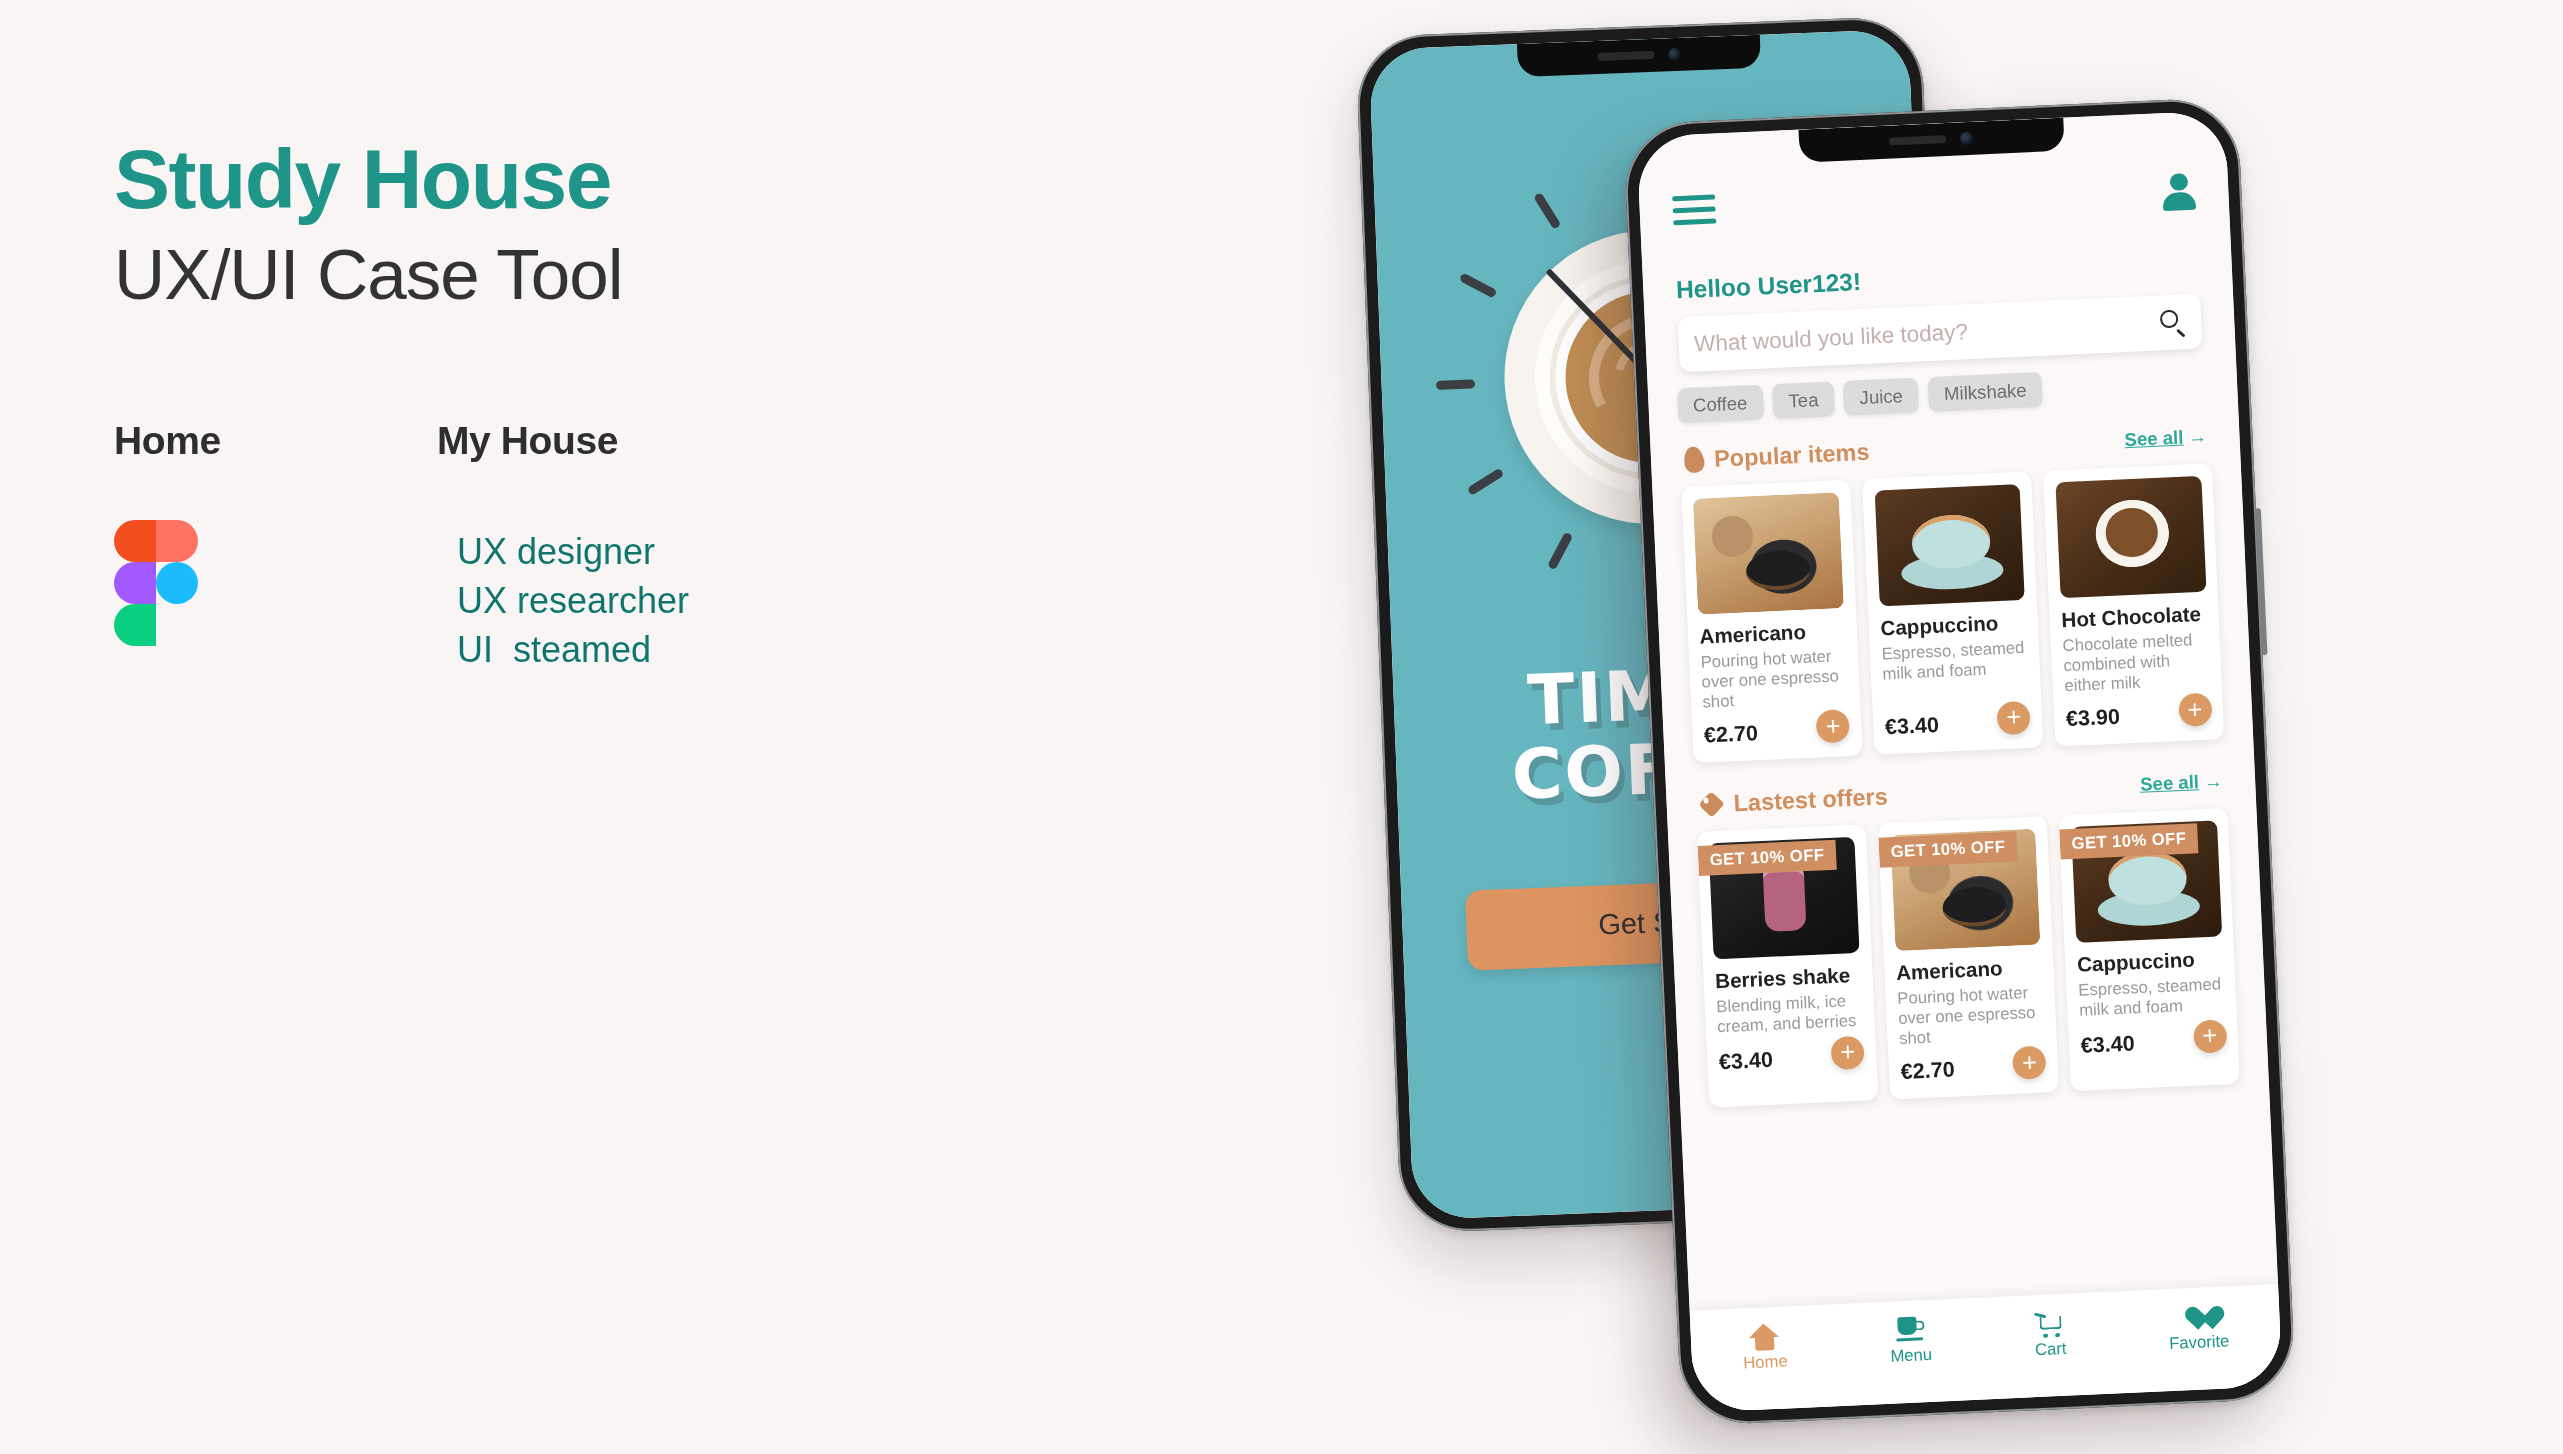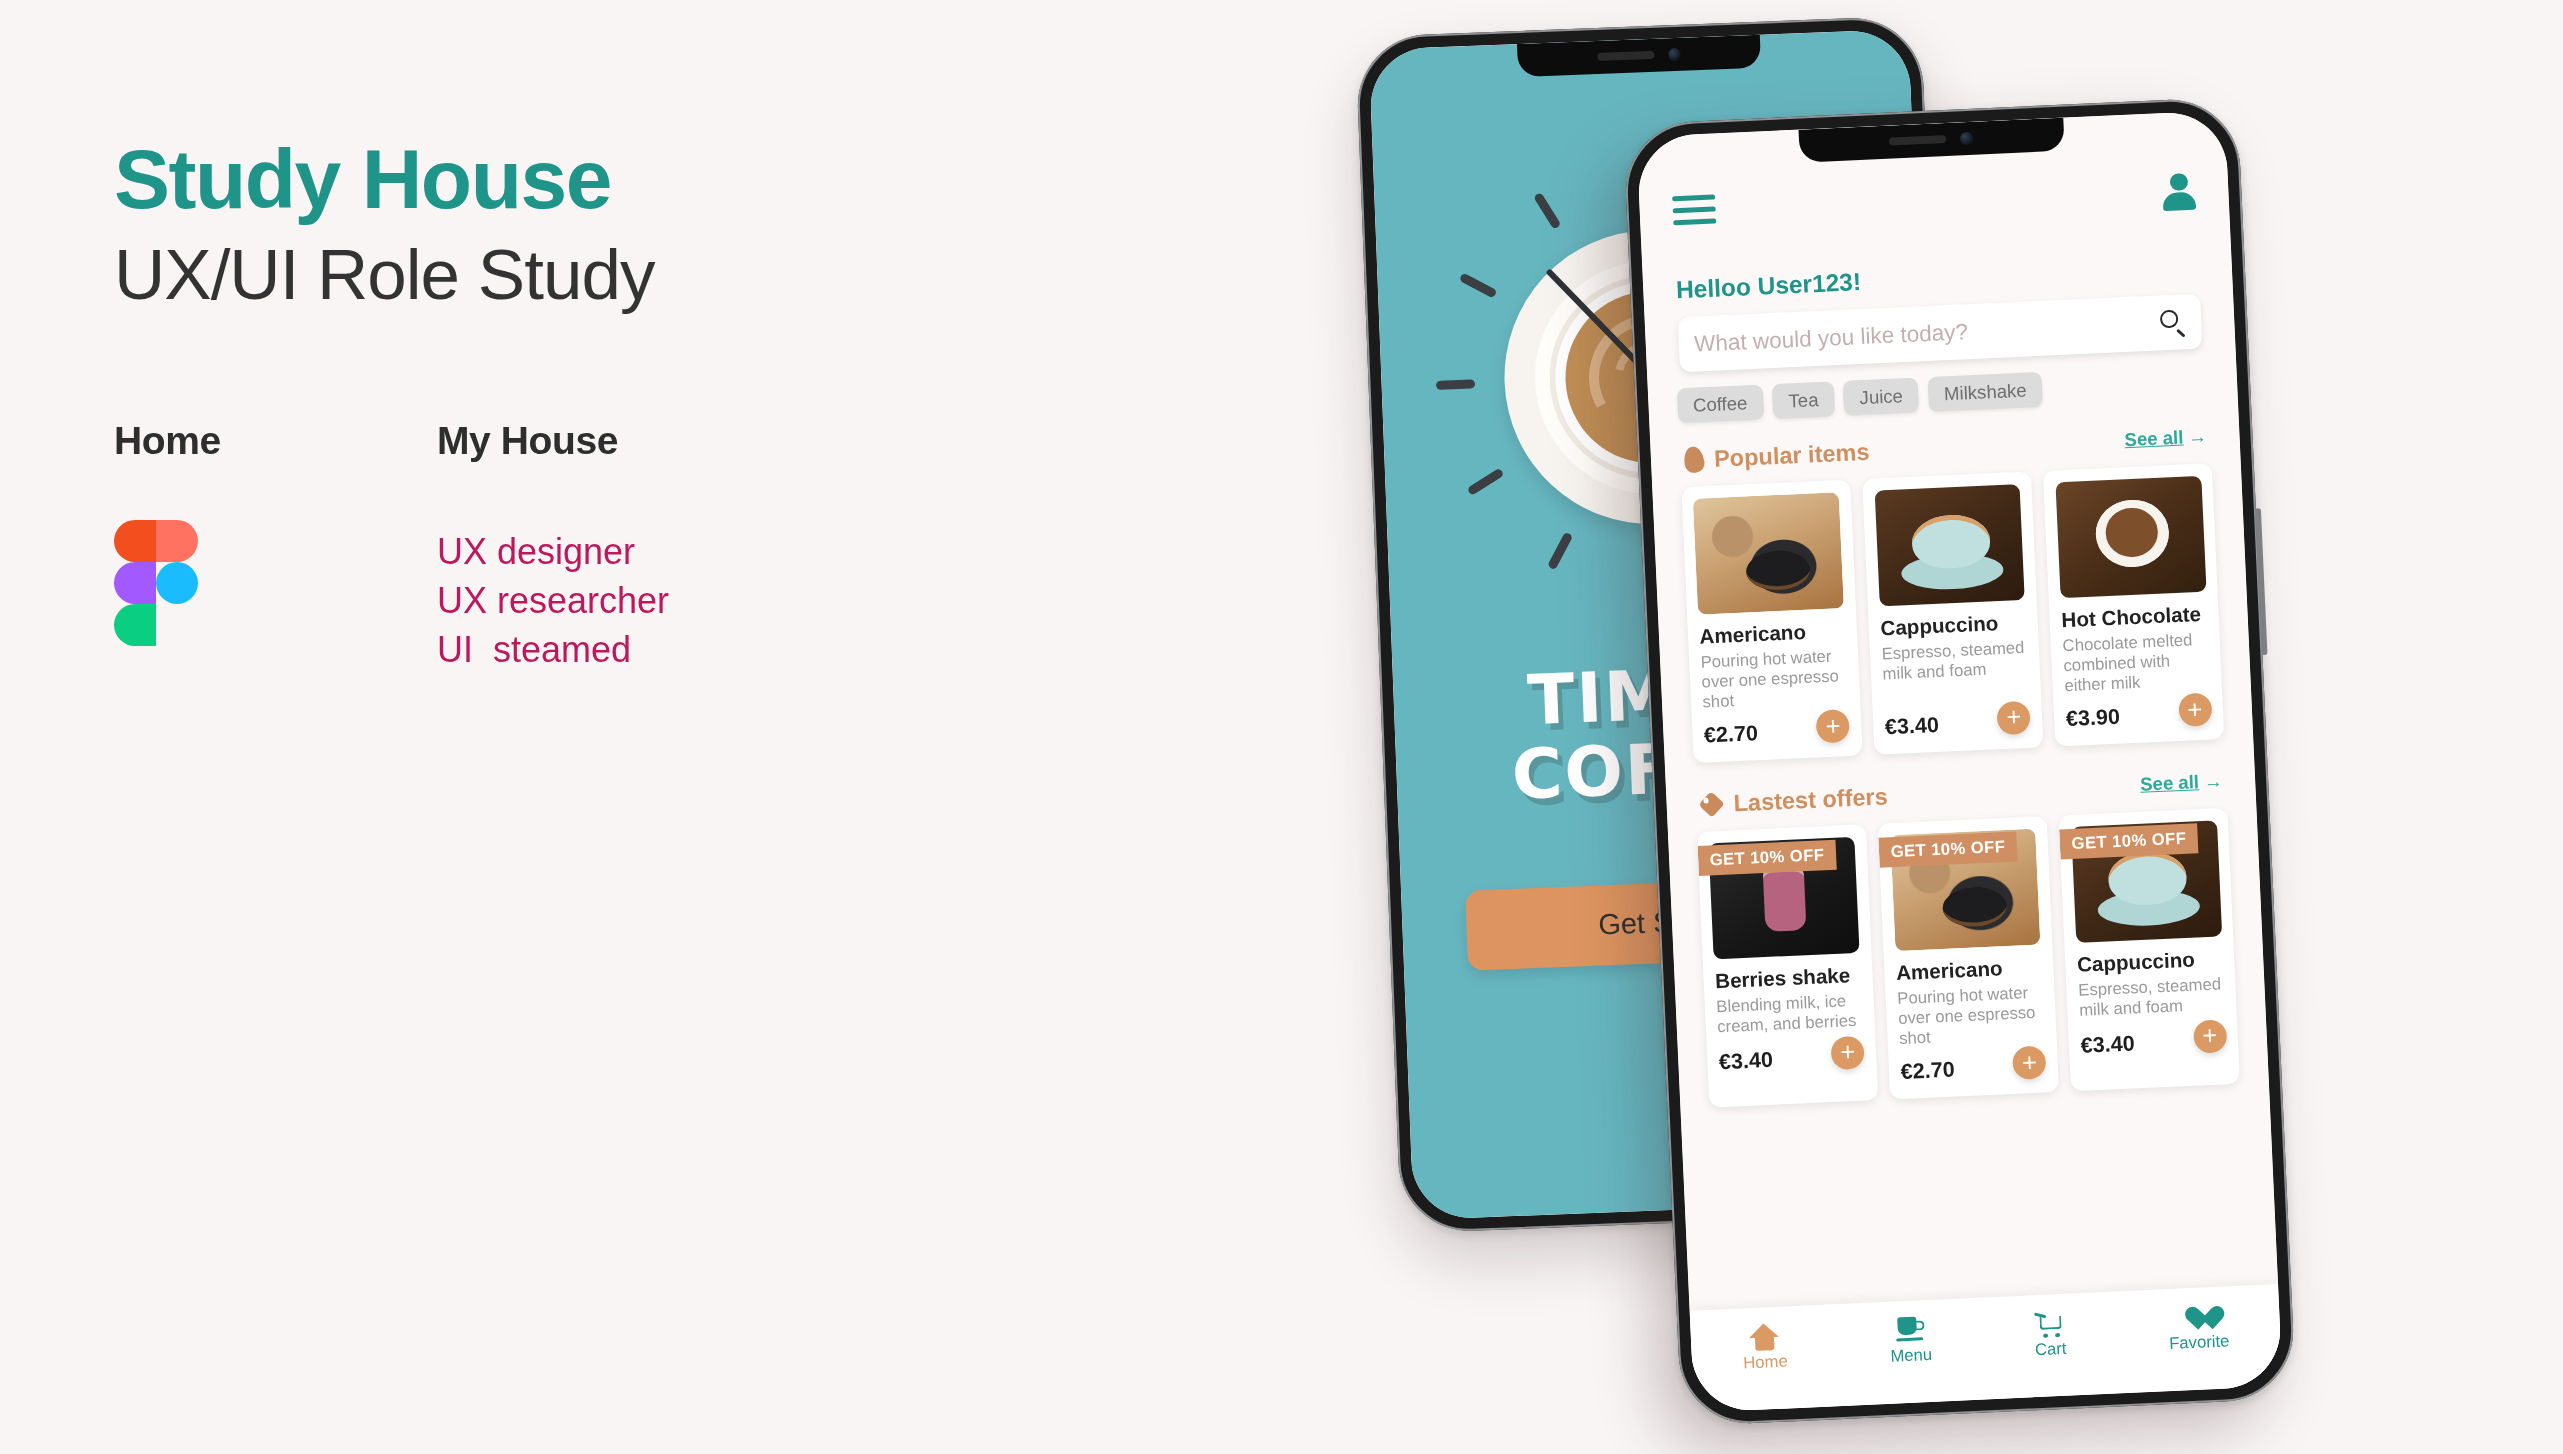--- a/index.html
+++ b/index.html
@@ -37,21 +37,21 @@
     font-weight:normal;
   }
 
   .meta-row { margin-top:106px; position:relative; height:294px; }
   .meta-col-tool { position:absolute; left:0; top:0; width:245px; }
   .meta-col-role { position:absolute; left:323px; top:0; width:549px; }
   .meta-head {
     font-size:39px; font-weight:bold; color:#2E2E2E; letter-spacing:-0.4px;
   }
   .role-list { margin-top:65px; }
-  .role-item { font-size:36px; color:#be185d; line-height:1.36; white-space:pre; }
+  .role-item { font-size:36px; color:#0f766e; line-height:1.36; white-space:pre;margin-left:20px; }
 
   
   .figma-logo { margin-top:57px; position:relative; width:84px; height:125px; }
   .fg { position:absolute; }
   .fg-tl { left:0;  top:0;  width:42px; height:42px; background:#F24E1E;
            border-radius:21.6px 0 0 21.6px; }
   .fg-tr { left:42px; top:0; width:42px; height:42px; background:#FF7262;
            border-radius:0 21.6px 21.6px 0; }
   .fg-ml { left:0;  top:42px; width:42px; height:42px; background:#A259FF;
            border-radius:21.6px 0 0 21.6px; }
@@ -354,21 +354,21 @@
      content:""; position:absolute; top:3.9px; width:14.7px; height:21.6px;
      background:#1F9589; border-radius:8.8px 8.8px 0 0; }
   .ic-heart:before { left:13.7px; transform:rotate(-45deg); transform-origin:0 100%; }
   .ic-heart:after  { left:13.7px; transform:rotate(45deg);  transform-origin:100% 100%; }
 </style>
 </head>
 <body>
 
 <div class="left-pane">
   <div class="title-line">Study House</div>
-  <div class="subtitle">UX/UI Role Study</div>
+  <div class="subtitle">UX/UI Case Tool</div>
 
   <div class="meta-row">
     <div class="meta-col-tool">
       <div class="meta-head">Home</div>
       <div class="figma-logo">
         <div class="fg fg-tl"></div>
           <div class="fg fg-tr"></div>
         <div class="fg fg-ml"></div>
           <div class="fg fg-mr"></div>
         <div class="fg fg-bl"></div>

